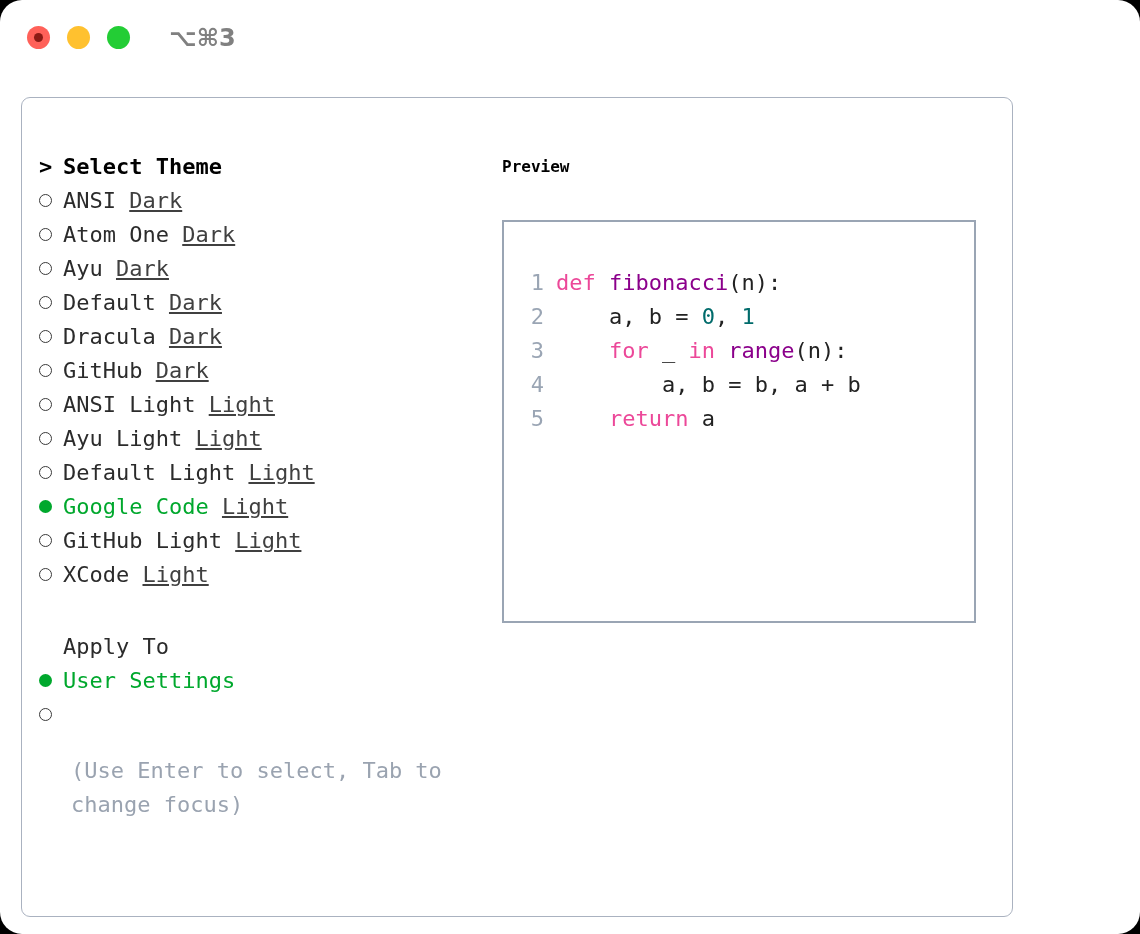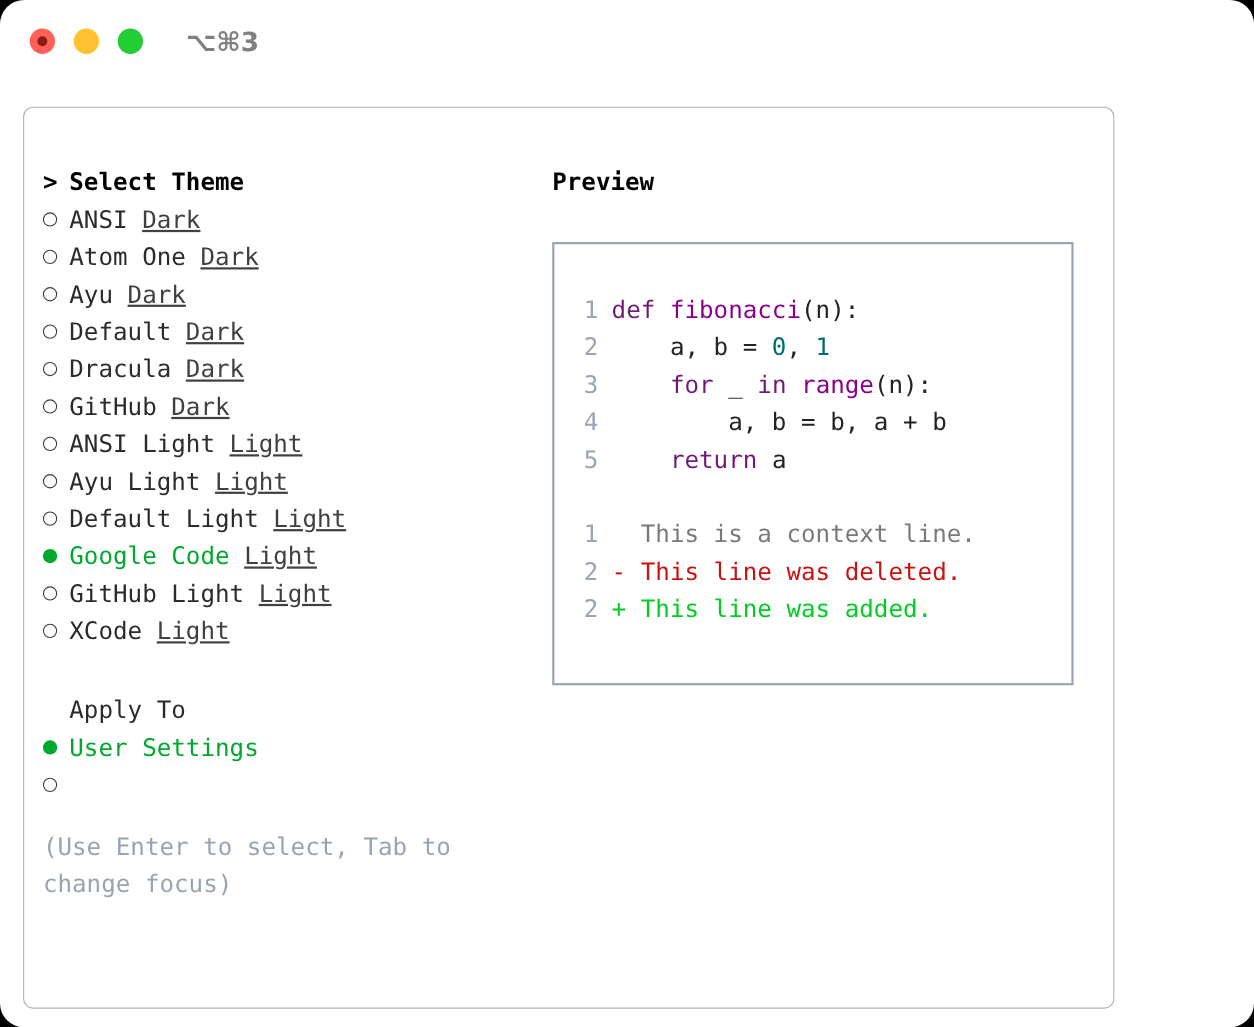--- a/index.html
+++ b/index.html
@@ -136,31 +136,32 @@
     margin-right: 11px;
   }
 
   .hint {
     margin-top: 22px;
     font-size: 22px;
     line-height: 34px;
     color: #9aa3b0;
     width: 400px;
     font-family: "DejaVu Sans Mono", monospace;
+    margin-left: 32px;
   }
 
   
   .right-col {
     position: absolute;
     left: 480px;
     top: 52px;
     width: 490px;
   }
   .preview-title {
-    font-size: 22px;
+    font-size: 16px;
     font-weight: bold;
     color: #000000;
     line-height: 34px;
     font-family: "DejaVu Sans Mono", monospace;
   }
   .preview-box {
     margin-top: 36px;
     width: 474px;
     height: 403px;
     border: 2px solid #9aa5b4;
@@ -177,21 +178,21 @@
     font-family: "DejaVu Sans Mono", monospace;
     white-space: pre;
   }
   .ln {
     display: inline-block;
     width: 26px;
     text-align: right;
     color: #9aa5b4;
     margin-right: 12px;
   }
-  .kw  { color: #701a75; }
+  .kw  { color: #ec4899; }
   .fn  { color: #8b008b; }
   .num { color: #006b6b; }
   .pl  { color: #222222; }
 
   .diff {
     position: absolute;
     left: 14px;
     top: 248px;
     font-size: 22px;
     line-height: 34px;
@@ -252,19 +253,18 @@
           </div>
 
         <div class="hint">(Use Enter to select, Tab to change focus)</div>
       </div>
 
       <div class="right-col">
         <div class="preview-title">Preview</div>
 
         <div class="preview-box">
           <div class="code" id="code-block"><div><span class="ln">1</span><span class="kw">def </span><span class="fn">fibonacci</span><span class="pl">(n):</span></div><div><span class="ln">2</span><span class="pl">    a, b = </span><span class="num">0</span><span class="pl">, </span><span class="num">1</span></div><div><span class="ln">3</span><span class="pl">    </span><span class="kw">for</span><span class="pl"> _ </span><span class="kw">in</span><span class="pl"> </span><span class="fn">range</span><span class="pl">(n):</span></div><div><span class="ln">4</span><span class="pl">        a, b = b, a + b</span></div><div><span class="ln">5</span><span class="pl">    </span><span class="kw">return</span><span class="pl"> a</span></div></div>
-          <div class="diff" id="diff-block"><div><span class="ln">1</span><span class="d-ctx">  </span><span class="d-ctx">This is a context line.</span></div><div><span class="ln">2</span><span class="d-del">- </span><span class="d-del">This line was deleted.</span></div><div><span class="ln">2</span><span class="d-add">+ </span><span class="d-add">This line was added.</span></div></div>
         </div>
       </div>
 
     </div>
   </div>
 </div>
 
 </body></html>

